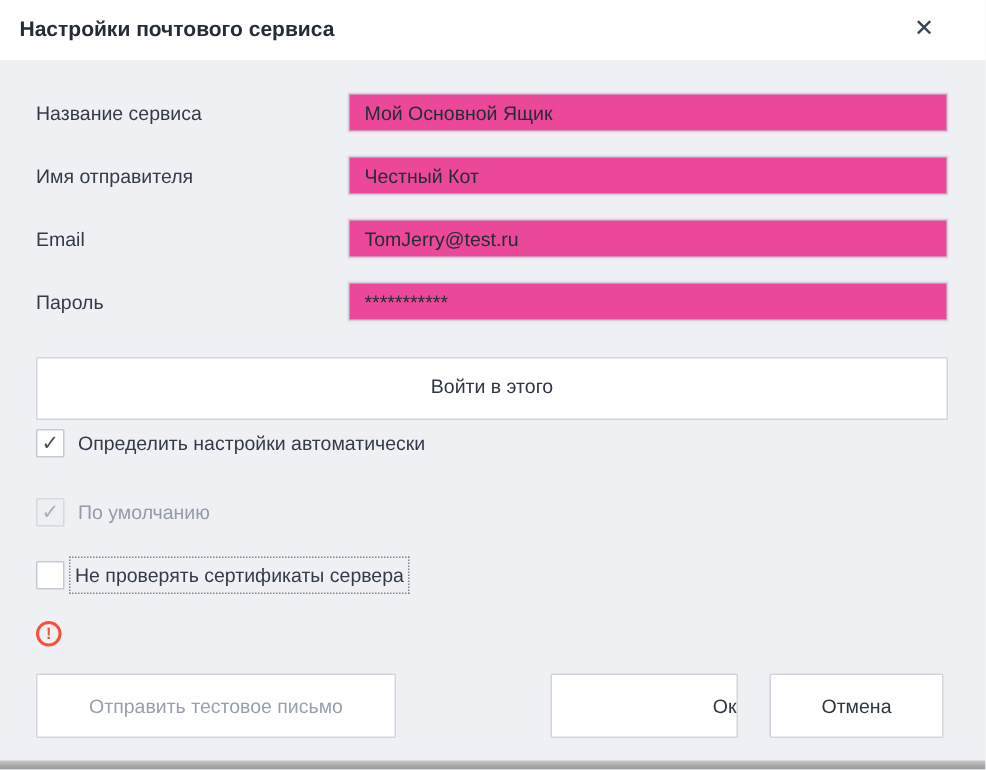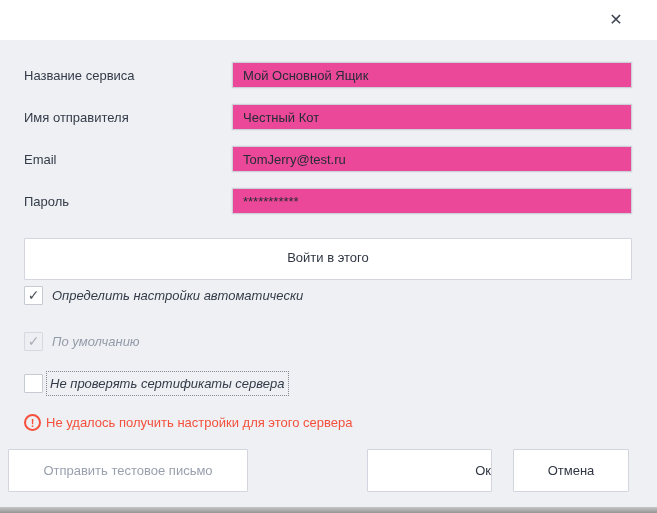--- a/index.html
+++ b/index.html
@@ -60,21 +60,21 @@
   .cb-box {
     width: 19px; height: 19px; box-sizing: border-box;
     background: #ffffff; border: 1px solid #c6cad3; border-radius: 1px;
     display: inline-flex; align-items: center; justify-content: center;
     font-size: 14px; color: #4a5058; cursor: pointer; flex: 0 0 auto;
   }
   .cb-box.disabled {
     background: #edeff3; border-color: #d5d8de; color: #a9aeb8; cursor: default;
   }
   .cb-label {
-    margin-left: 9px; font-size: 13px; color: #333b48; white-space: nowrap; font-style: italic;
+    margin-left: 9px; font-size: 13px; color: #333b48; white-space: nowrap;
   }
   .cb-label.disabled { color: #949ba8; }
   .cb-label.focused {
     border: 1px dotted #82878f; padding: 4px 3px; margin-left: 3px;
   }
   
   .error-row { position: absolute; left: 24px; top: 414px; display: flex; align-items: center; }
   .error-icon {
     width: 17px; height: 17px; box-sizing: border-box;
     border: 2px solid #f4503c; border-radius: 50%;
@@ -82,35 +82,36 @@
     display: inline-flex; align-items: center; justify-content: center;
     flex: 0 0 auto;
   }
   .error-text { margin-left: 5px; font-size: 13px; color: #f4503c; white-space: nowrap; }
   
   .btn {
     position: absolute; top: 449px; height: 43px; box-sizing: border-box;
     background: #ffffff; border: 1px solid #d2d5dd; border-radius: 1px;
     font-size: 13px; text-align: center; line-height: 41px; cursor: pointer;
   }
-  .btn-send { left: 8px; width: 240px; color: #99a0ad; cursor: default; }
+  .btn-send { left: 24px; width: 240px; color: #99a0ad; cursor: default; }
   .btn-ok { left: 367px; width: 125px; color: #2f3642; text-align: right; }
   .btn-cancel { left: 513px; width: 116px; color: #2f3642; }
   
   .bottom-edge {
     position: absolute; left: 0; right: 0; bottom: 0; height: 6px;
     background: linear-gradient(#c6c6c6, #969696);
   }
 </style>
 </head>
 <body>
 
 <div class="dialog">
 
   <div class="header">
+    <div class="title">Настройки почтового сервиса</div>
     <div class="close">✕</div>
   </div>
 
   <div class="frow" style="top:62px">
     <div class="flabel">Название сервиса</div>
     <input class="finput" type="text" value="Мой Основной Ящик" style="">
   </div>
 
   <div class="frow" style="top:104px">
     <div class="flabel">Имя отправителя</div>
@@ -143,21 +144,20 @@
     <span class="cb-label disabled">По умолчанию</span>
   </div>
 
   <div class="cb-row" style="top:372px">
     <span class="cb-box"></span>
     <span class="cb-label focused">Не проверять сертификаты сервера</span>
   </div>
 
   <div class="error-row">
     <span class="error-icon">!</span>
-    <span class="error-text">Не удалось получить настройки для этого сервера</span>
   </div>
 
   <div class="btn btn-send">Отправить тестовое письмо</div>
   <div class="btn btn-ok">Ок</div>
   <div class="btn btn-cancel">Отмена</div>
 
   <div class="bottom-edge"></div>
 
 </div>
 

